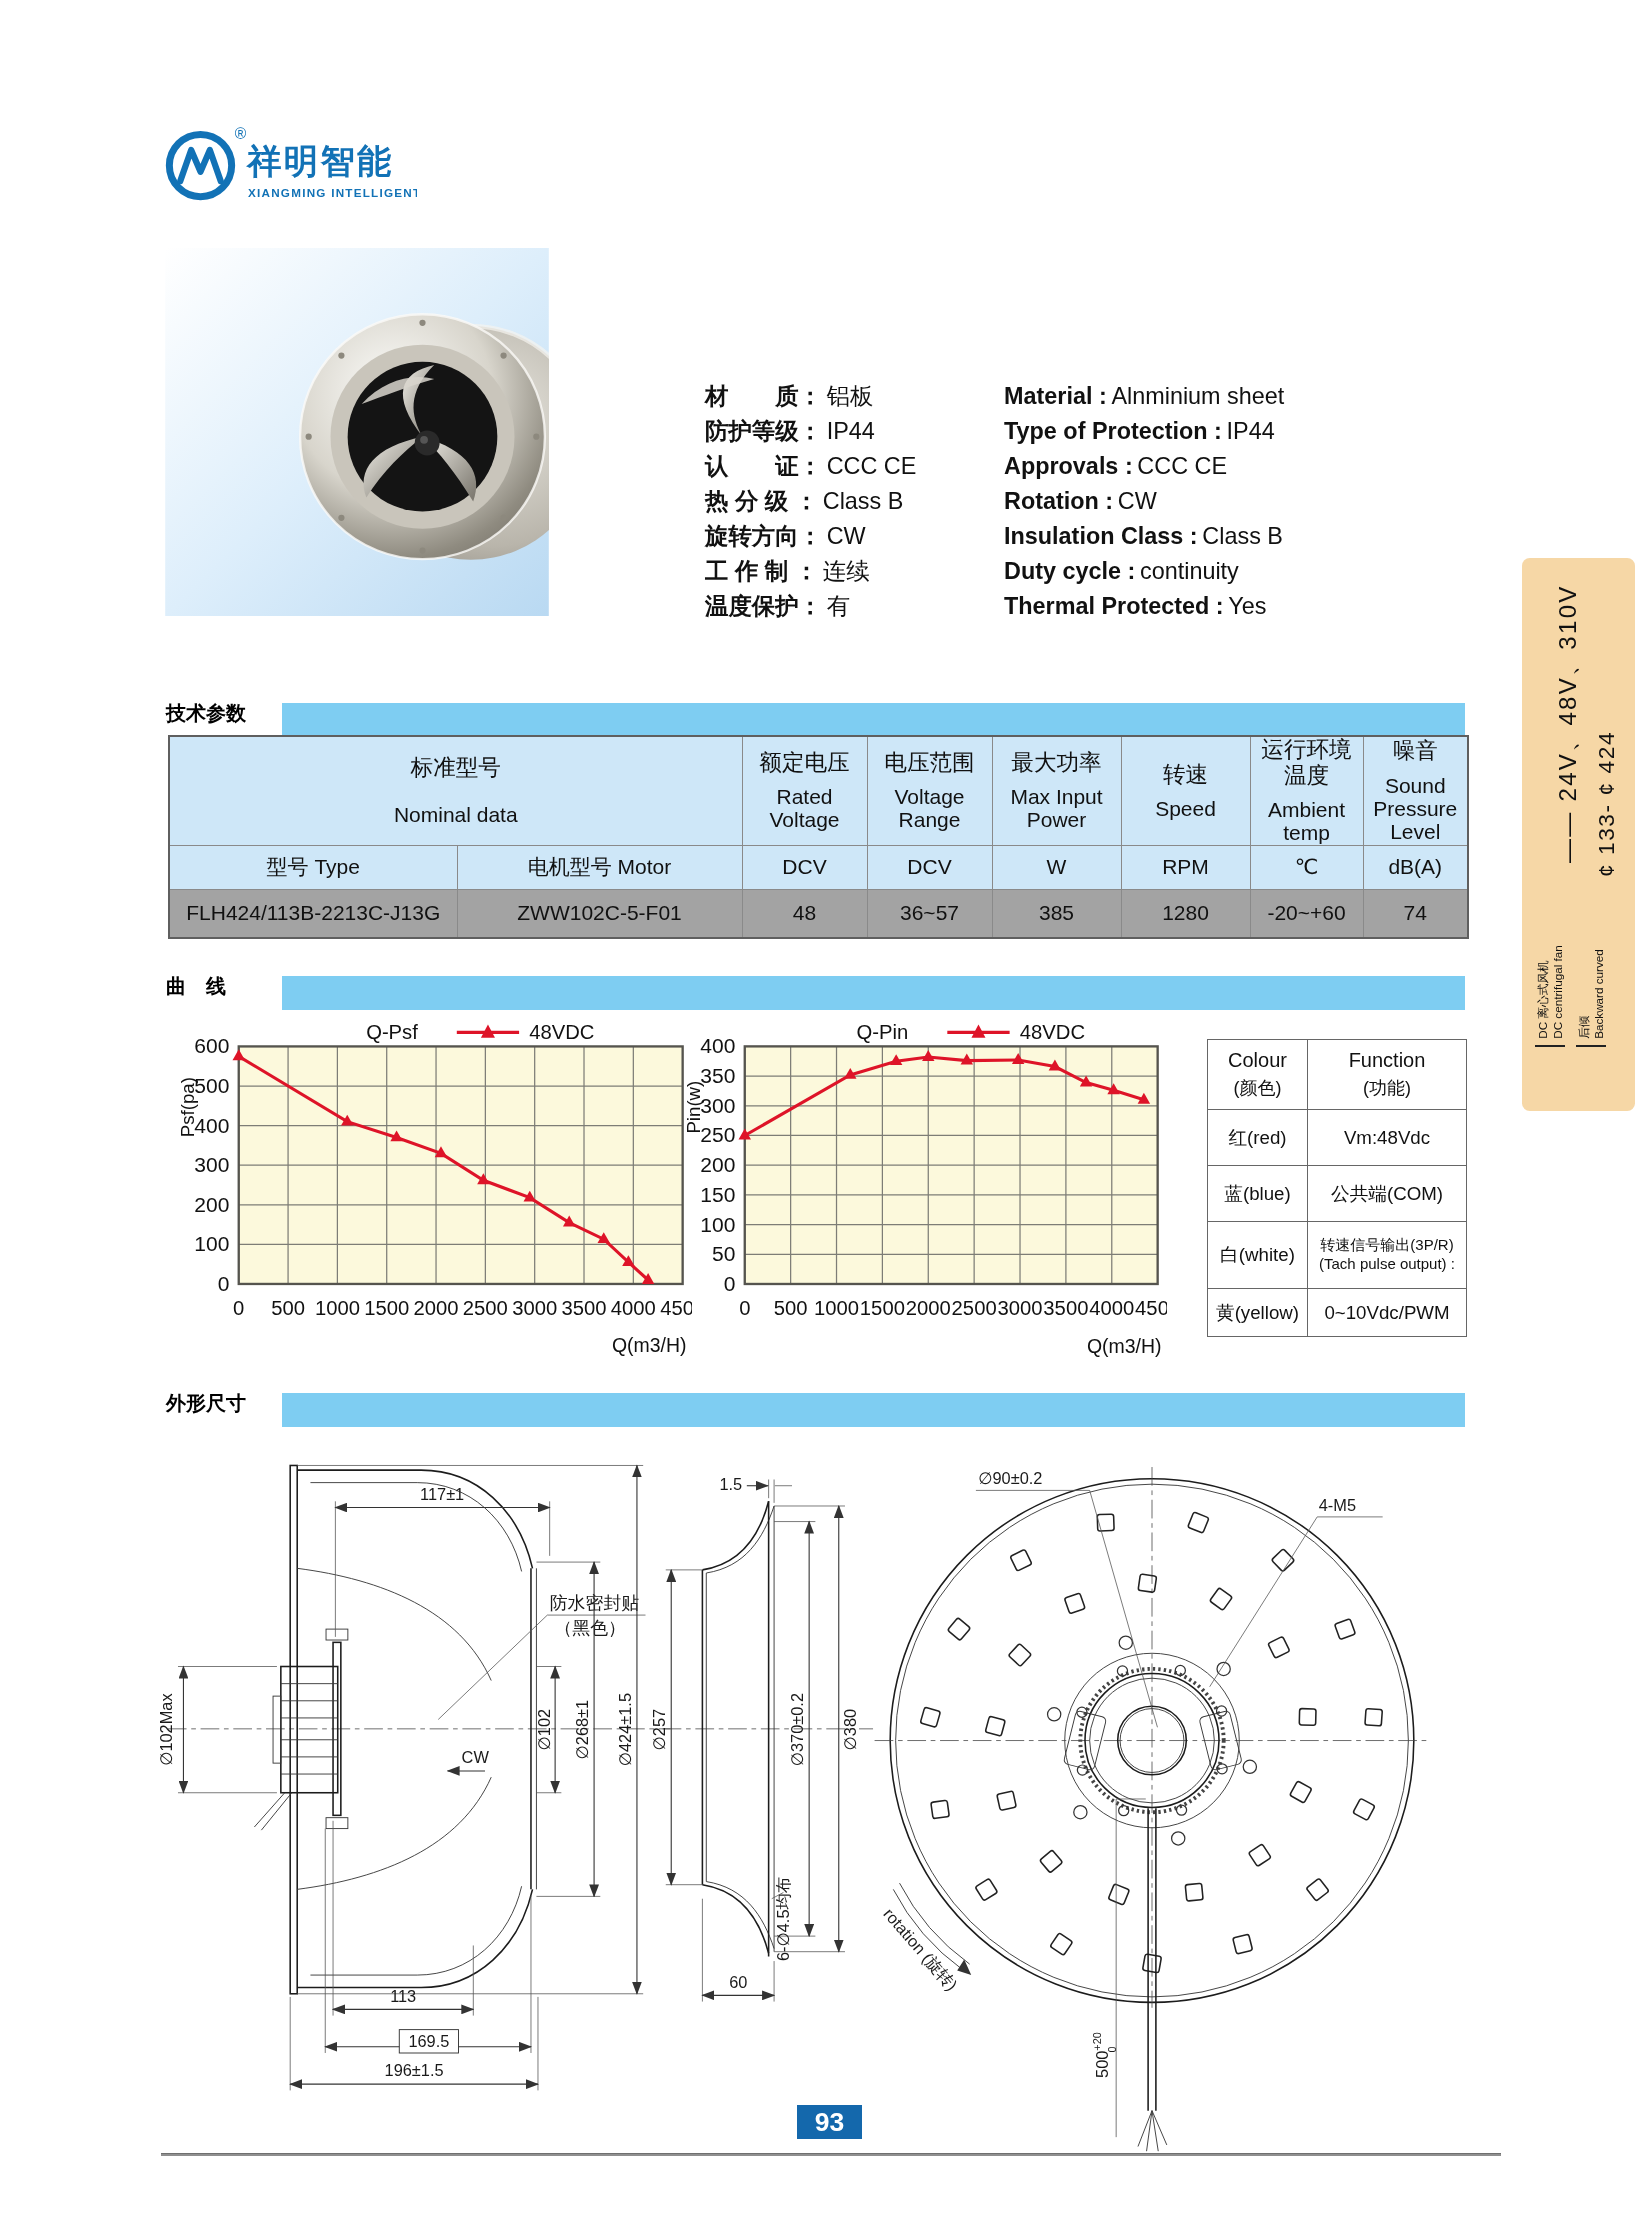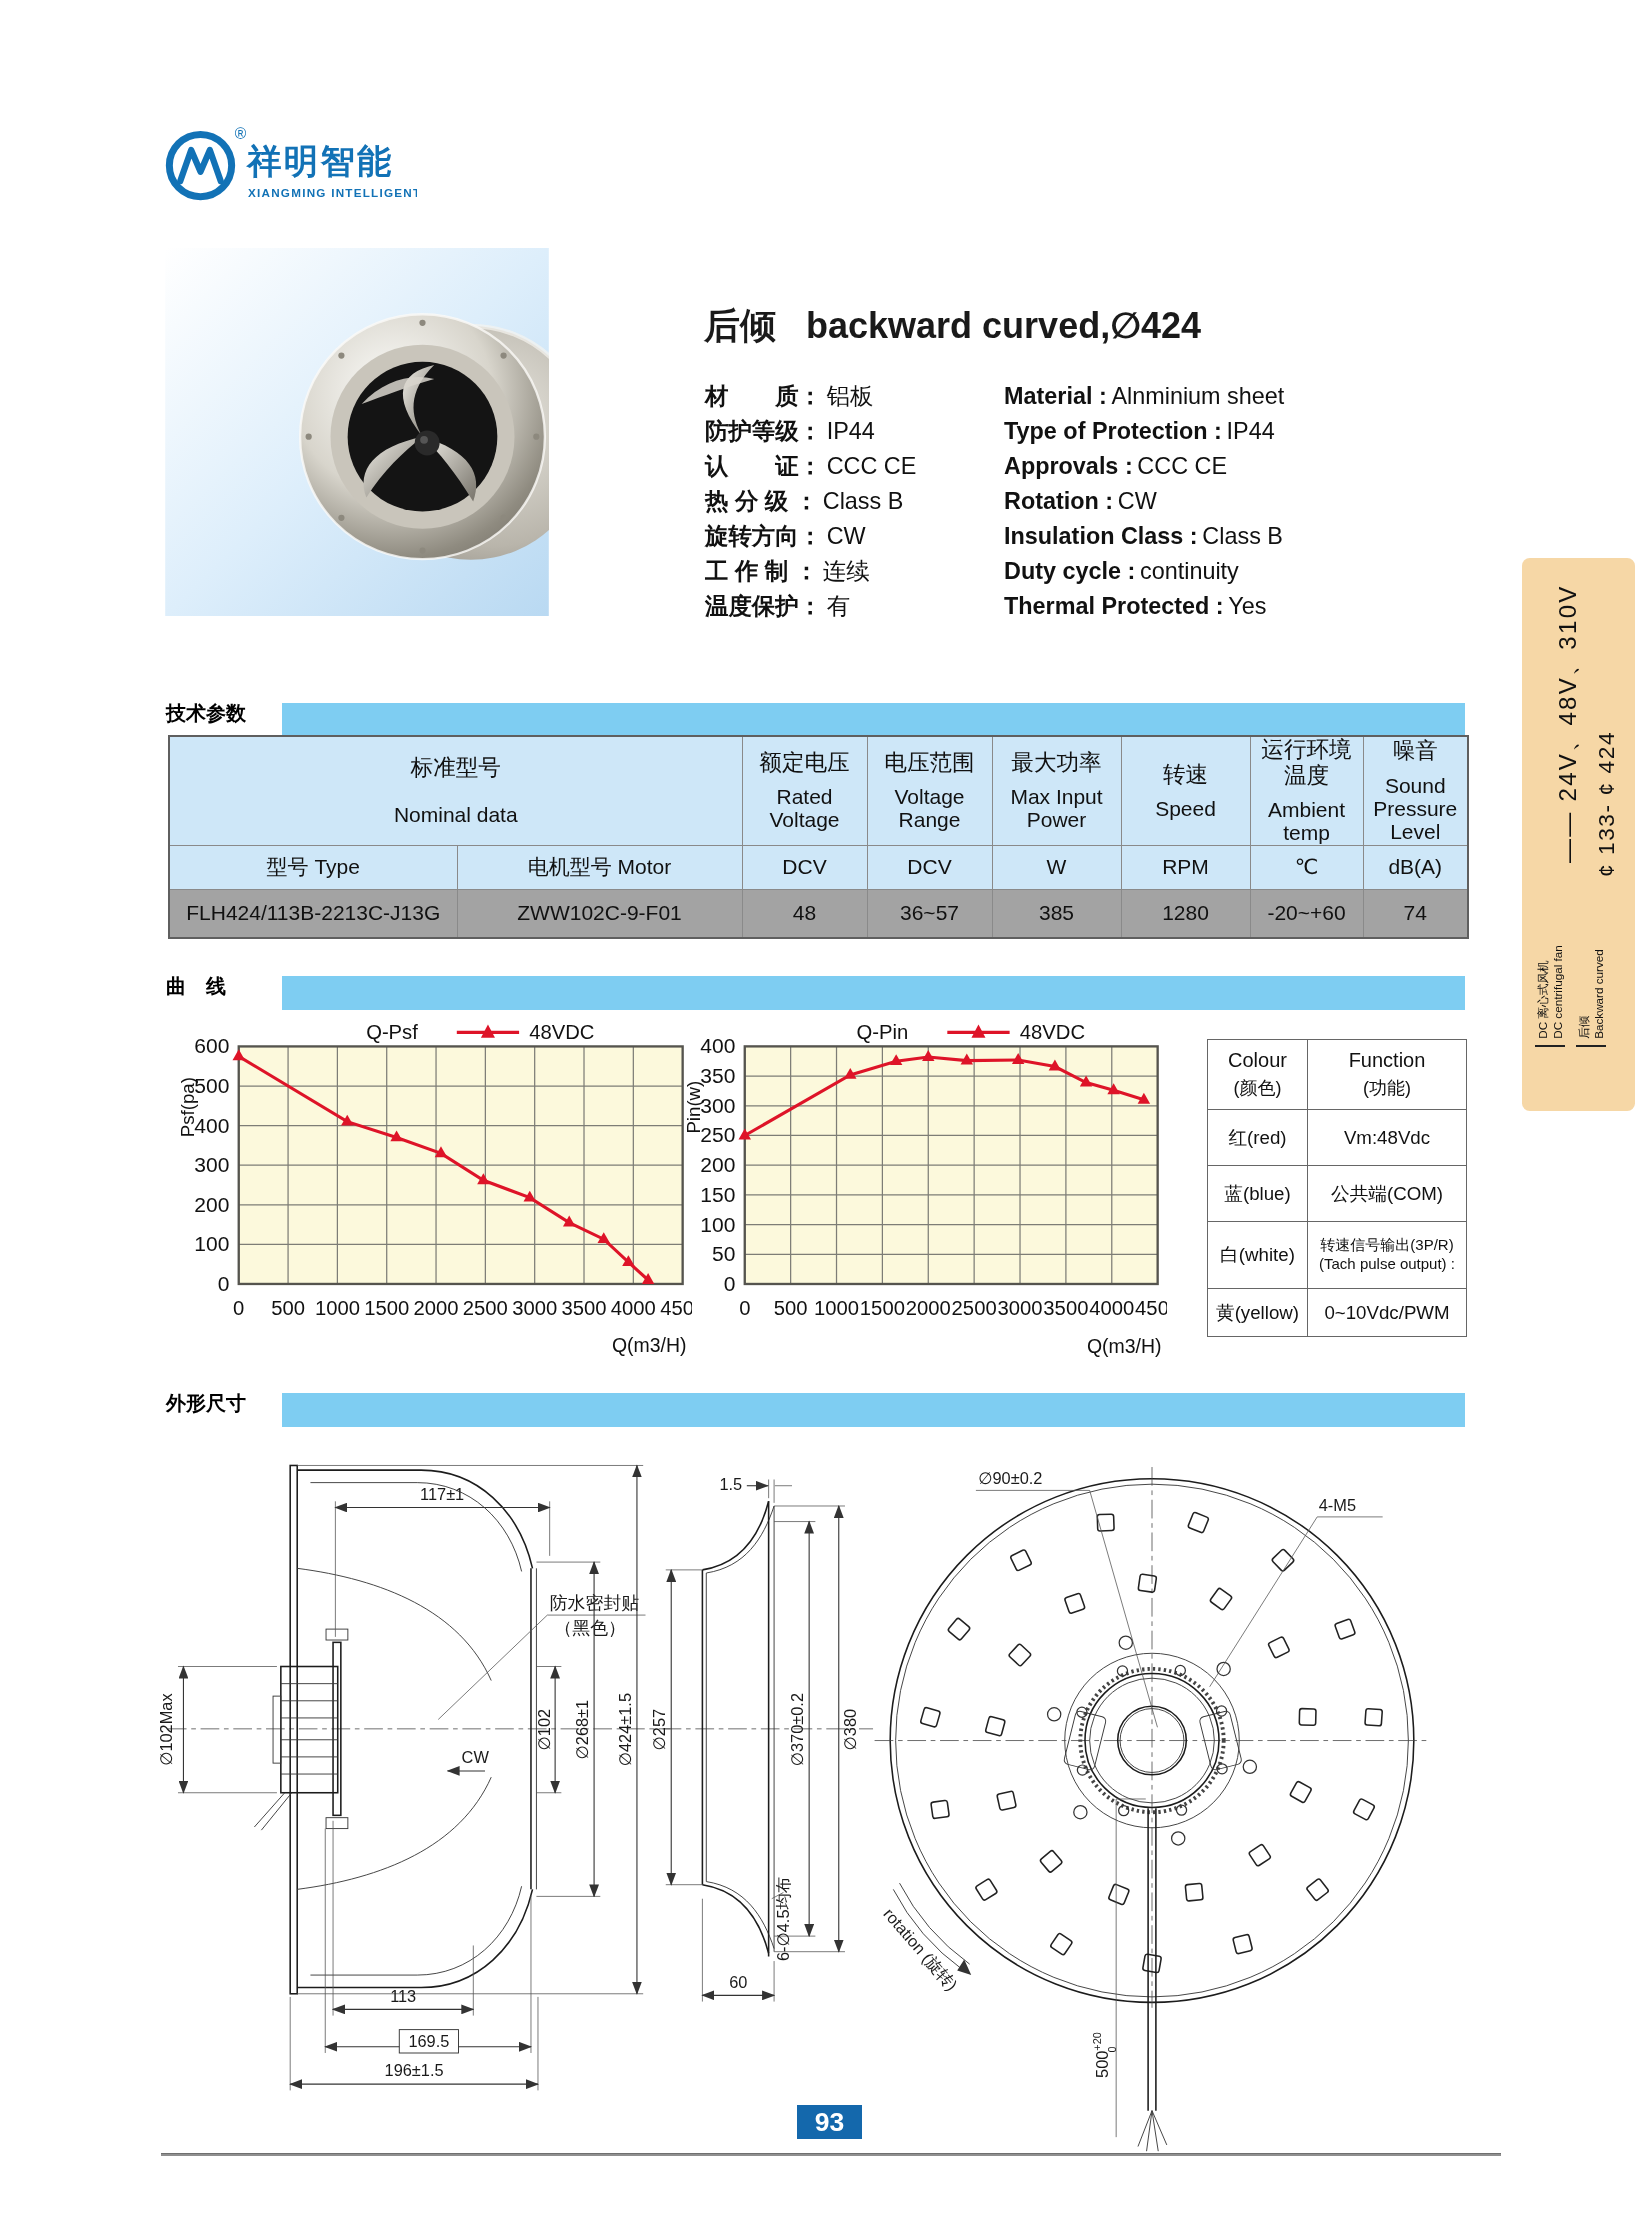--- a/index.html
+++ b/index.html
@@ -136,24 +136,20 @@
         <circle cx="476" cy="242" r="4"></circle>
           <circle cx="434" cy="346" r="4"></circle>
         <circle cx="330" cy="388" r="4"></circle>
           <circle cx="226" cy="346" r="4"></circle>
         <circle cx="184" cy="242" r="4"></circle>
           <circle cx="226" cy="138" r="4"></circle>
       </g>
     </g>
   </svg>
 
-  <div class="abs title-line2">
-    <span class="sub-cn">后倾</span>
-    <span>backward curved,∅424</span>
-  </div>
 
   <div class="abs spec-col spec-cn">
     <div><span class="spec-label">材　　质：</span><span class="spec-value">铝板</span></div>
     <div><span class="spec-label">防护等级：</span><span class="spec-value">IP44</span></div>
     <div><span class="spec-label">认　　证：</span><span class="spec-value">CCC CE</span></div>
     <div><span class="spec-label">热 分 级 ：</span><span class="spec-value">Class B</span></div>
     <div><span class="spec-label">旋转方向：</span><span class="spec-value">CW</span></div>
     <div><span class="spec-label">工 作 制 ：</span><span class="spec-value">连续</span></div>
     <div><span class="spec-label">温度保护：</span><span class="spec-value">有</span></div>
   </div>
@@ -219,21 +215,21 @@
         <td class="hdr cellunit">电机型号 Motor</td>
         <td class="hdr cellunit">DCV</td>
         <td class="hdr cellunit">DCV</td>
         <td class="hdr cellunit">W</td>
         <td class="hdr cellunit">RPM</td>
         <td class="hdr cellunit">℃</td>
         <td class="hdr cellunit">dB(A)</td>
       </tr>
       <tr class="trow3">
         <td class="celldata">FLH424/113B-2213C-J13G</td>
-        <td class="celldata">ZWW102C-9-F01</td>
+        <td class="celldata">ZWW102C-5-F01</td>
         <td class="celldata">48</td>
         <td class="celldata">36~57</td>
         <td class="celldata">385</td>
         <td class="celldata">1280</td>
         <td class="celldata">-20~+60</td>
         <td class="celldata">74</td>
       </tr>
     </tbody>
       </table>
   </div>

